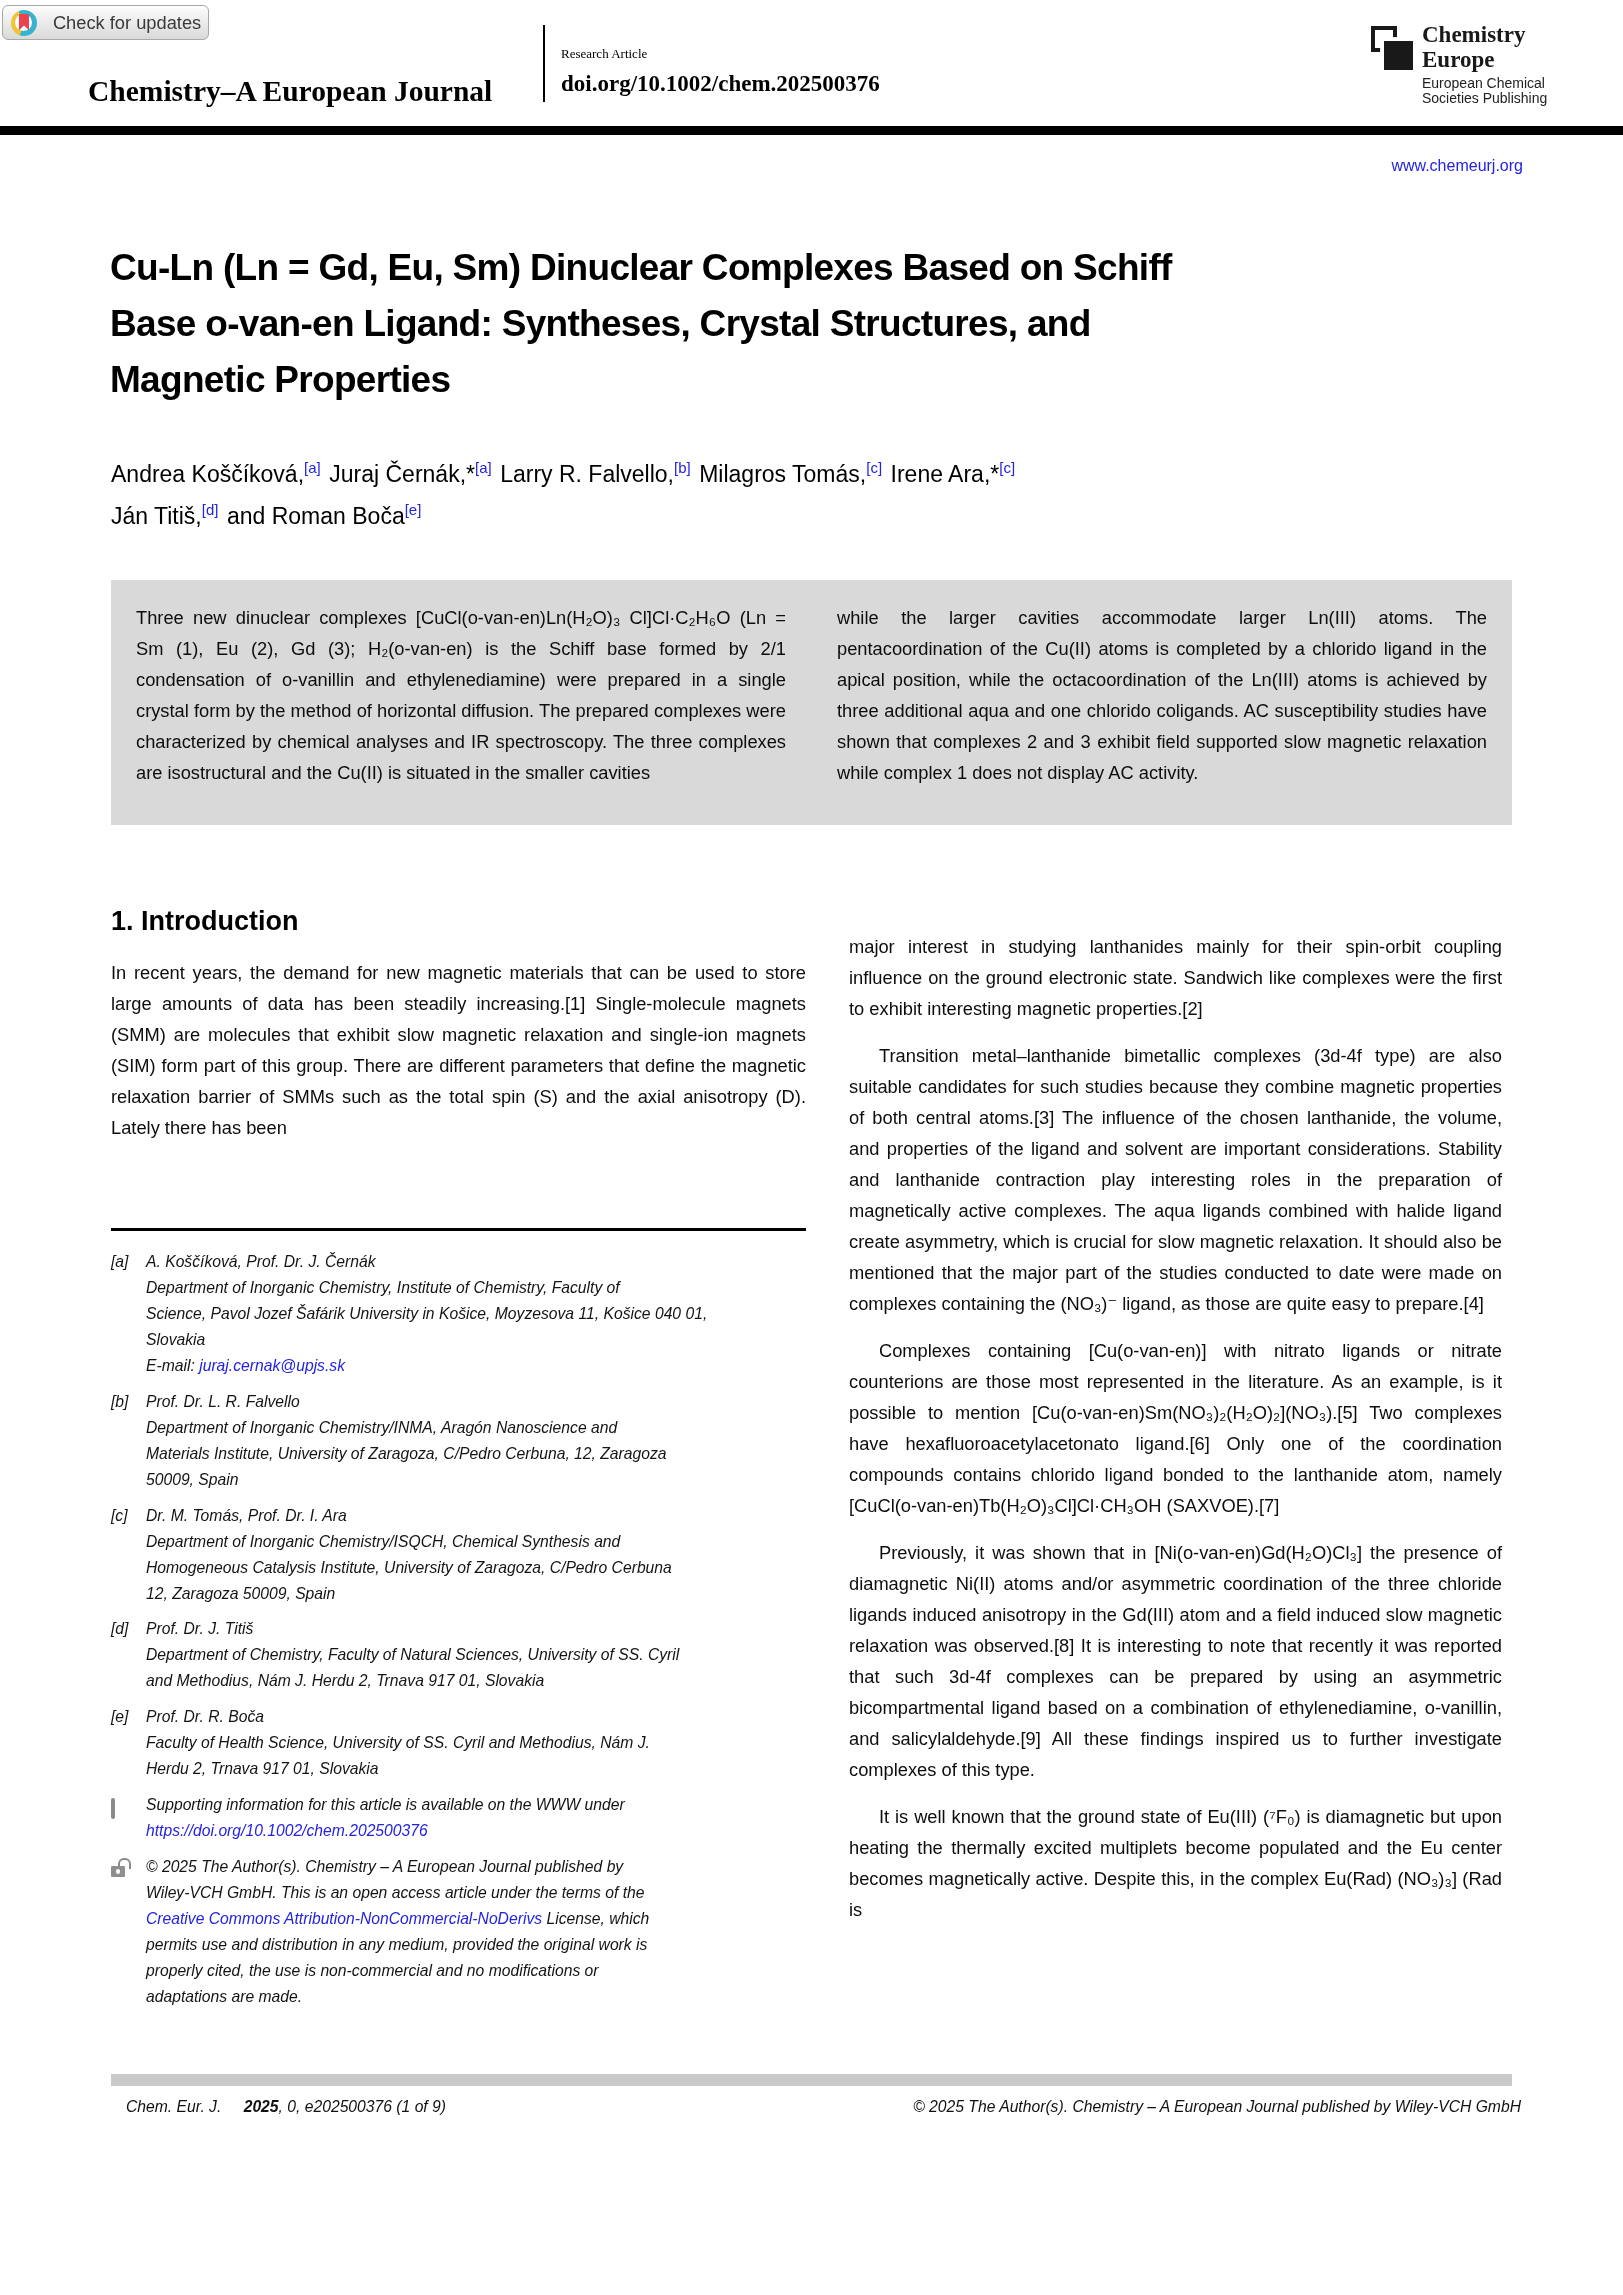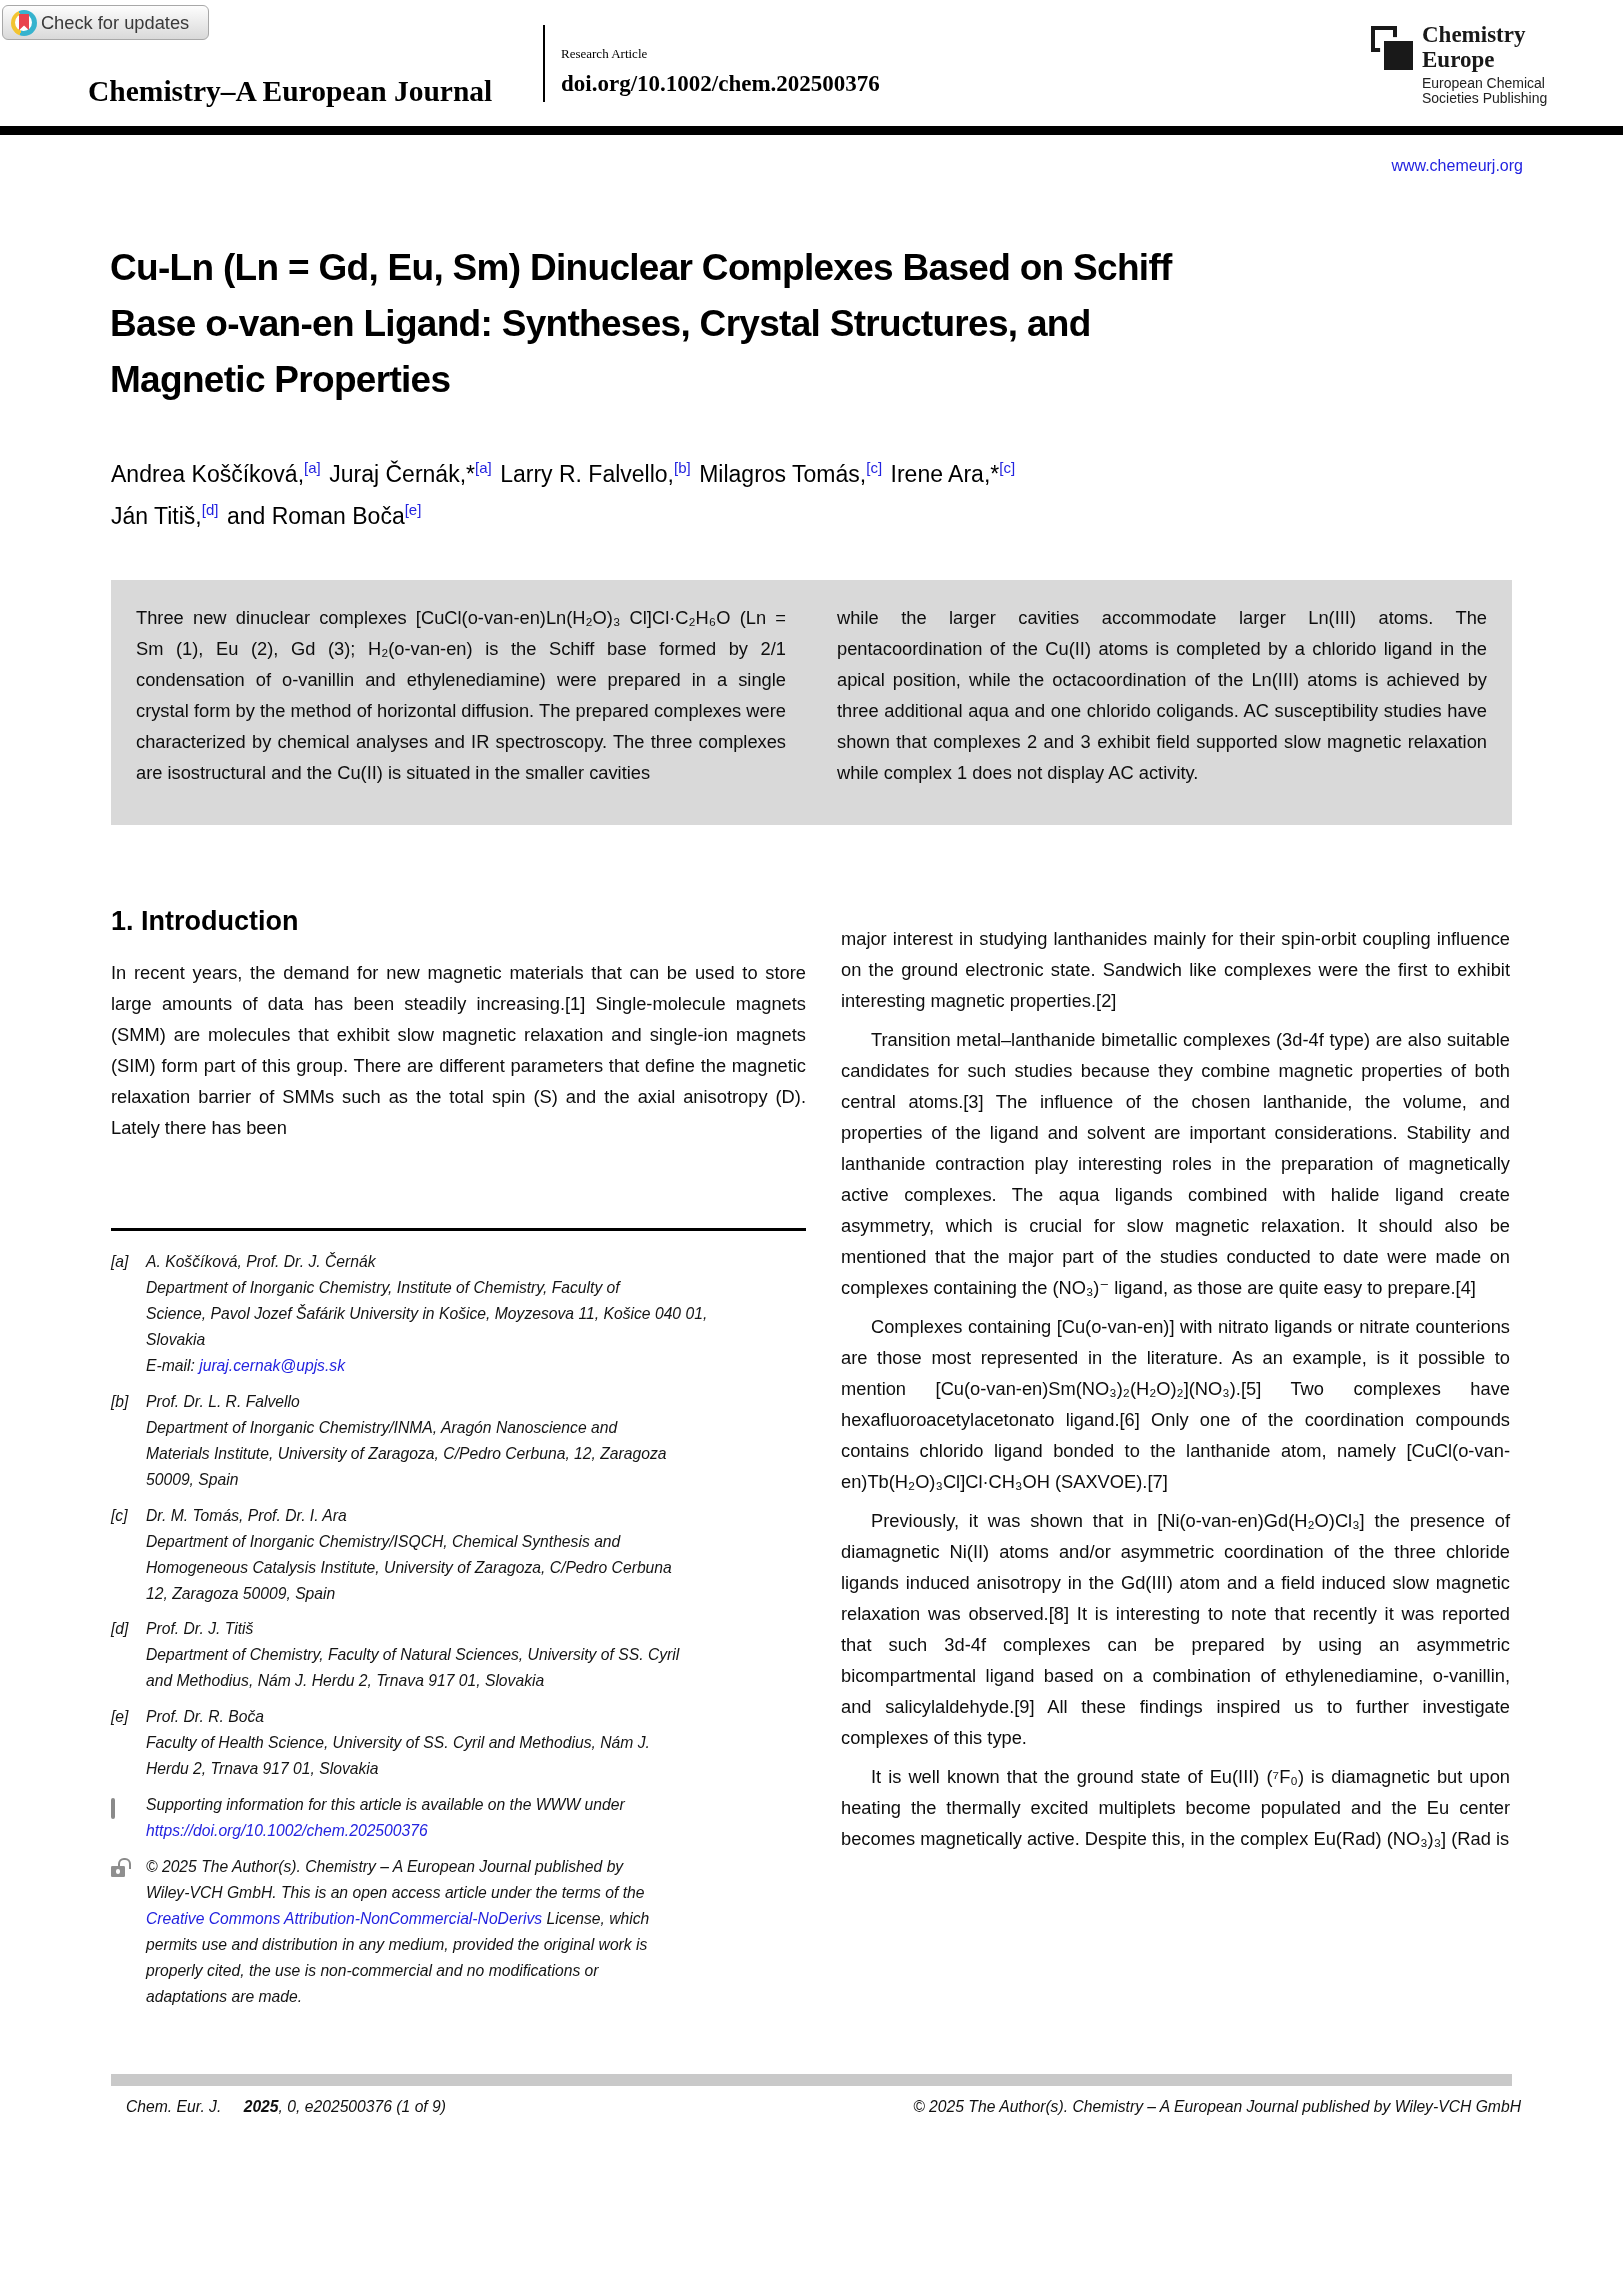--- a/index.html
+++ b/index.html
@@ -2,21 +2,21 @@
 <html style="font-size:10.5px"><head>
 <meta charset="utf-8">
 <style>
   html,body{margin:0;padding:0;background:#fff;}
   .page{position:relative;width:1623px;height:2295px;background:#fff;overflow:hidden;
         font-family:"Liberation Sans","DejaVu Sans",sans-serif;color:#101010;}
 
   
   .badge{position:absolute;left:2px;top:5.2px;width:207px;height:35px;box-sizing:border-box;
          border:1.3px solid #a8a8a8;border-radius:6px;background:linear-gradient(#fdfdfd,#d9d9d9);
-         display:flex;align-items:center;gap:4px;padding:0 7.9px;cursor:pointer;}
+         display:flex;align-items:center;gap:16px;padding:0 7.9px;cursor:pointer;}
   .badge-ring{position:relative;width:26px;height:26px;border-radius:50%;flex:0 0 26px;
               background:conic-gradient(#36b3ce 0 200deg,#f2c431 200deg 335deg,#36b3ce 335deg 360deg);}
   .badge-ring::after{content:"";position:absolute;inset:4.6px;background:#fff;border-radius:50%;}
   .badge-bookmark{position:absolute;left:7.9px;top:3.9px;width:10.5px;height:17px;background:#e8434e;z-index:2;
                   clip-path:polygon(0 0,100% 0,100% 100%,50% 70%,0 100%);}
   .badge-label{font-size:18.3px;color:#3a3a3a;white-space:nowrap;}
 
   
   .journal-name{position:absolute;left:88px;top:75px;font-family:"Liberation Serif","DejaVu Serif",serif;
                 font-weight:700;font-size:29.5px;color:#000;white-space:nowrap;}
@@ -47,21 +47,21 @@
   .abstract{position:absolute;left:111px;top:580px;width:1401px;height:245px;background:#d9d9d9;
             box-sizing:border-box;padding:18.3px 21px 0 21px;display:flex;gap:43px;}
   .abstract p{margin:4px;flex:1;font-size:18.3px;line-height:31px;text-align:justify;color:#0d0d0d;}
 
   
   .section-heading{position:absolute;left:111px;top:906px;font-size:27px;font-weight:700;color:#000;}
   .intro-p{position:absolute;left:111px;top:957px;width:695px;font-size:18.3px;line-height:31px;
            text-align:justify;color:#0d0d0d;}
   .right-col{position:absolute;left:833px;top:915px;width:685px;font-size:18.3px;line-height:31px;
              text-align:justify;color:#0d0d0d;}
-  .right-col p{margin:8px;}
+  .right-col p{margin:16px;}
   .right-col p.ind{text-indent:30px;}
 
   
   .fn-rule{position:absolute;left:111px;top:1228px;width:695px;height:3.3px;background:#000;}
   .footnotes{position:absolute;left:111px;top:1249px;width:695px;font-style:italic;font-size:15.7px;
              line-height:26px;color:#141414;}
   .fn{display:flex;margin-bottom:9.8px;}
   .fn-label{flex:0 0 35px;}
   .fn-iconcell{flex:0 0 35px;padding-top:3.9px;}
   .fn-body{flex:1;}

